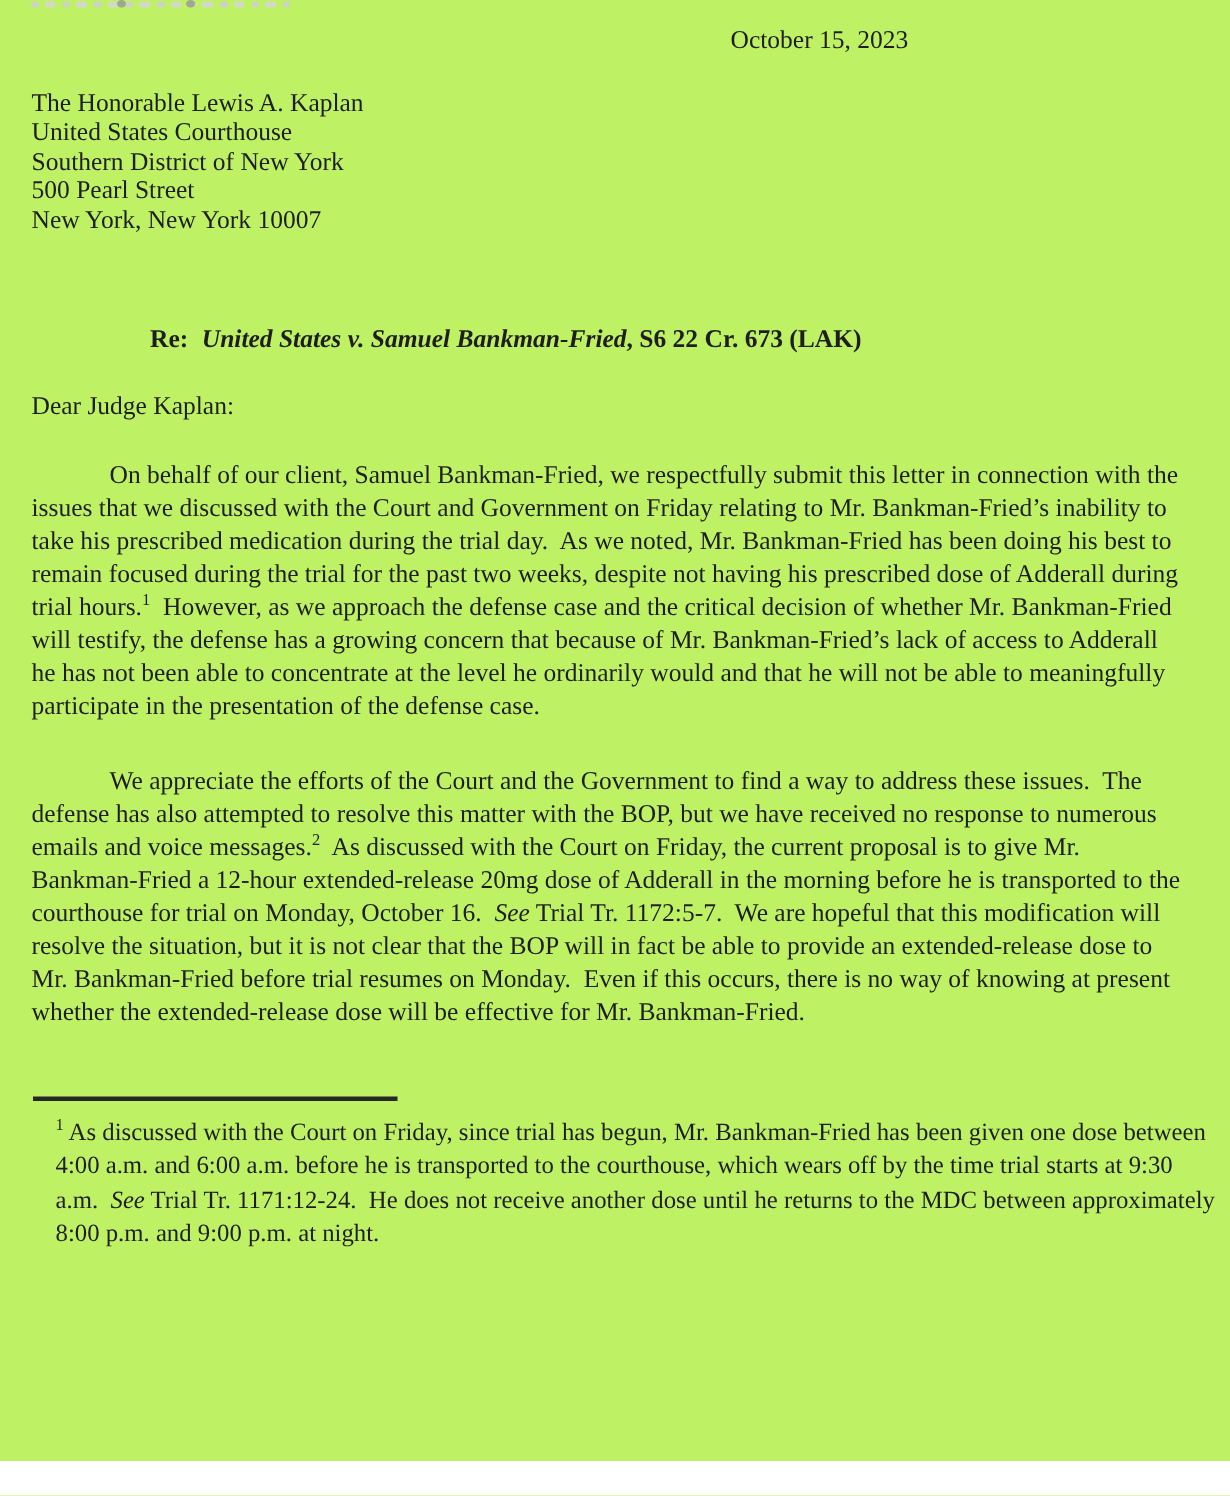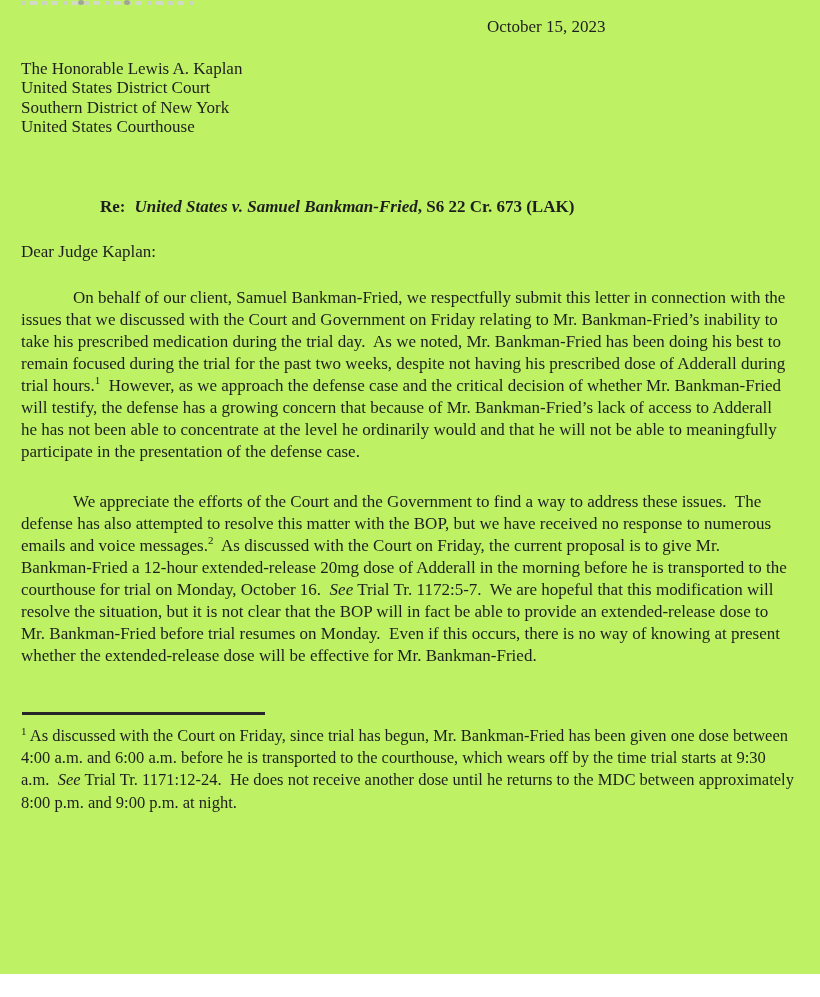--- a/index.html
+++ b/index.html
@@ -85,21 +85,21 @@
     vertical-align: super;
   }
   .fn-separator {
     margin-top: 45px;
     margin-left: 1px;
     width: 243px;
     height: 3px;
     background: #272727;
   }
   .footnote {
-    margin: 0;
+    margin: 16px;
     margin-top: 10px;
     width: 774px;
     font-size: 16.5px;
     line-height: 22.4px;
     white-space: pre-wrap;
   }
   .footnote.second {
     margin-top: 7px;
   }
   .italic { font-style: italic; }
@@ -112,23 +112,24 @@
   <div class="top-fragment">
     <span class="dot" style="left:57px"></span>
     <span class="dot" style="left:103px"></span>
   </div>
 
   <div class="date-line">October 15, 2023</div>
 
 
   <div class="recipient">
     <div>The Honorable Lewis A. Kaplan</div>
-    <div>United States District Court</div>
+    <div>United States Courthouse</div>
     <div>Southern District of New York</div>
-    <div>United States Courthouse</div>
+    <div>500 Pearl Street</div>
+    <div>New York, New York 10007</div>
   </div>
 
   <div class="re-line">
     <span>Re:</span><span class="re-case">United States v. Samuel Bankman-Fried</span><span>, S6 22 Cr. 673 (LAK)</span>
   </div>
 
   <div class="salutation">Dear Judge Kaplan:</div>
 
   <p class="para"><span>On behalf of our client, Samuel Bankman-Fried, we respectfully submit this letter in connection with the issues that we discussed with the Court and Government on Friday relating to Mr. Bankman-Fried’s inability to take his prescribed medication during the trial day.  As we noted, Mr. Bankman-Fried has been doing his best to remain focused during the trial for the past two weeks, despite not having his prescribed dose of Adderall during trial hours.</span><sup>1</sup><span>  However, as we approach the defense case and the critical decision of whether Mr. Bankman-Fried will testify, the defense has a growing concern that because of Mr. Bankman-Fried’s lack of access to Adderall he has not been able to concentrate at the level he ordinarily would and that he will not be able to meaningfully participate in the presentation of the defense case.</span></p>
 

